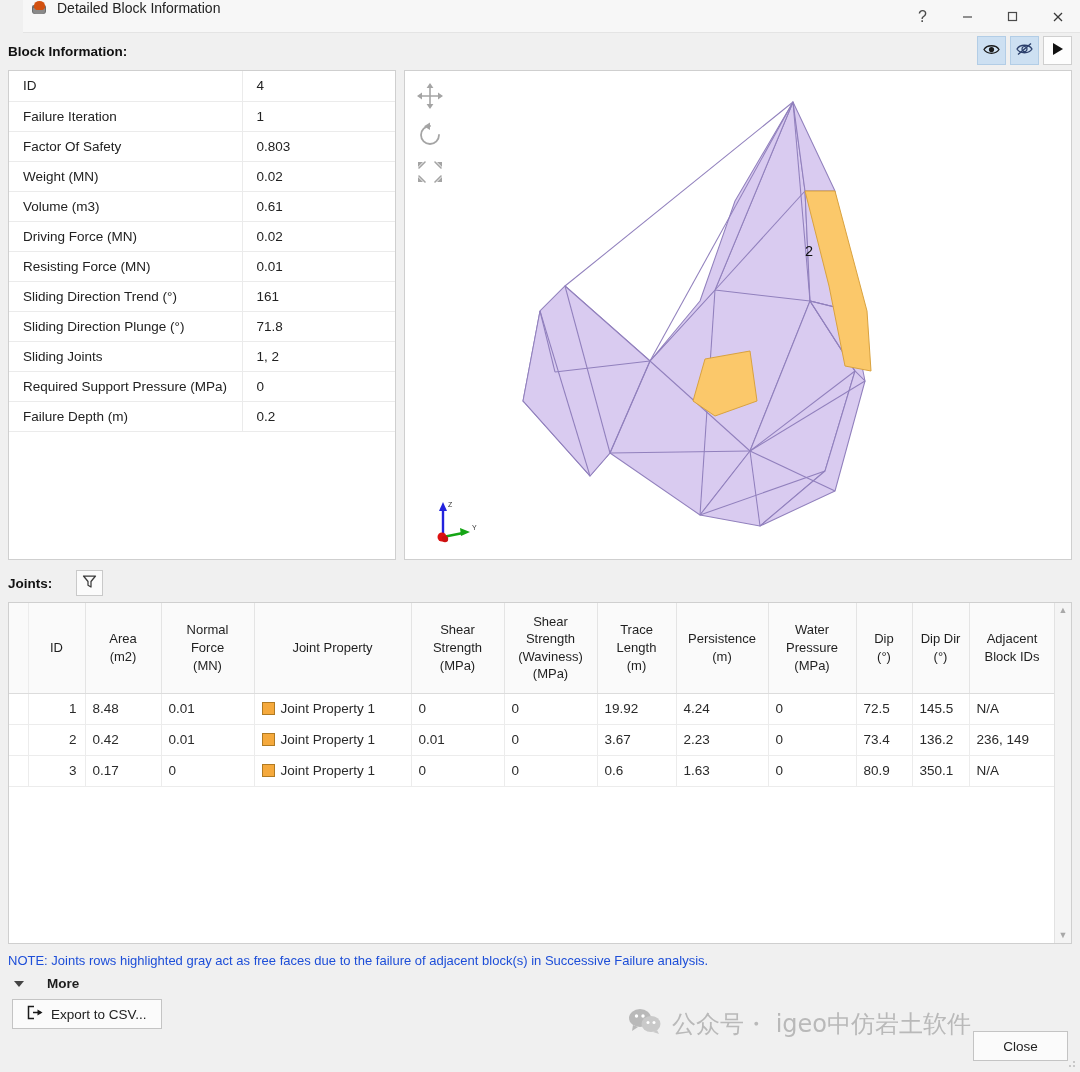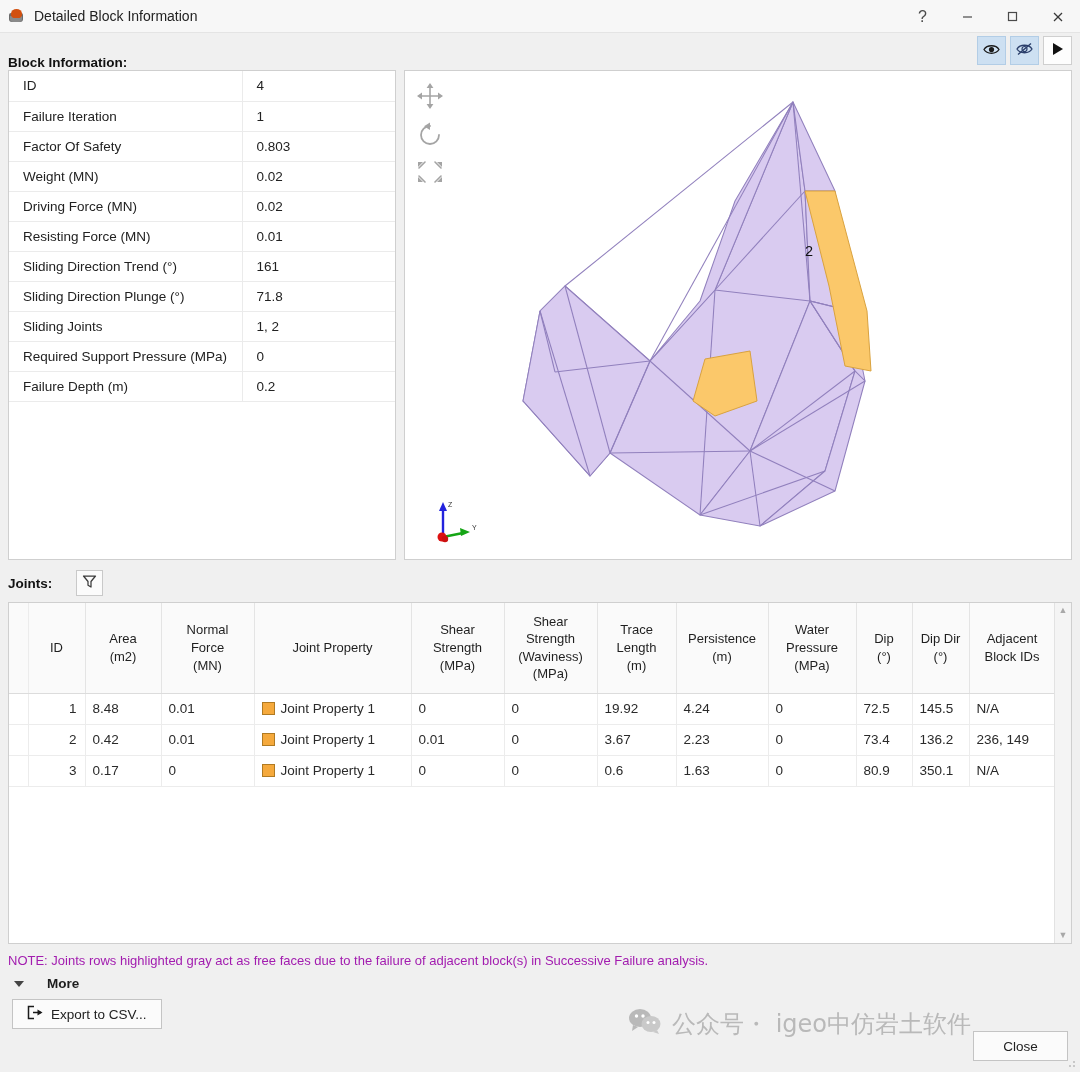--- a/index.html
+++ b/index.html
@@ -10,43 +10,44 @@
     font-size:13.5px;
     color:#1d1d1d;
     background:#f0f0f0;
     overflow:hidden;
     position:relative;
   }
 
   
   .titlebar {
     height:33px; background:#f7f7f7;
-    display:flex; align-items:center;
+    display:flex; align-items:flex-start;
     border-bottom:1px solid #e4e4e4;
     position:relative;
+    margin-left:23px;
   }
   .title-icon { width:17px; height:17px; margin-left:8px; margin-right:9px; position:relative; flex:none; }
   .title-icon .b1 { position:absolute; left:1px; top:5px; width:14px; height:9px; background:#6b6b6b; border-radius:2px 2px 3px 3px; }
   .title-icon .b2 { position:absolute; left:3px; top:1px; width:11px; height:9px; background:#d2500f; border-radius:50% 50% 40% 40%; }
   .title-icon .b3 { position:absolute; left:2px; top:8px; width:12px; height:6px; background:#8a8a8a; border-radius:0 0 3px 3px; }
   .title-text { font-size:14px; color:#222; }
   .win-btns { position:absolute; right:0; top:0; height:33px; display:flex; }
   .win-btn {
     width:45px; height:33px; display:flex; align-items:center; justify-content:center;
     font-size:15px; color:#4a4a4a; cursor:default;
   }
   .win-btn.help { font-size:16px; }
   .win-btn svg { display:block; }
 
   
   .section-label {
     font-weight:bold; font-size:13.5px; color:#111;
   }
   .blockinfo-bar {
-    height:37px; display:flex; align-items:flex-end; padding:0 8px;
+    height:37px; display:flex; align-items:center; padding:0 8px;
     position:relative;
   }
   .view-tools { position:absolute; right:8px; top:3px; display:flex; gap:4px; }
   .vtool {
     width:29px; height:29px; border:1px solid #cfcfcf; background:#fdfdfd;
     display:flex; align-items:center; justify-content:center; cursor:default;
   }
   .vtool.active { background:#cde0f2; border-color:#b2cde6; }
 
   
@@ -98,21 +99,21 @@
     border:1px solid #b07a22; vertical-align:-2px; margin-right:6px;
   }
   .vscroll {
     width:17px; background:#f4f4f4; border-left:1px solid #e2e2e2;
     display:flex; flex-direction:column; justify-content:space-between; align-items:center;
     padding:3px 0;
   }
   .vscroll .arr { font-size:9px; color:#a8a8a8; line-height:1; }
 
   
-  .note { padding:9px 8px 0 8px; font-size:13px; color:#a21caf; }
+  .note { padding:9px 8px 0 8px; font-size:13px; color:#1d4ed8; }
   .more-row { display:flex; align-items:center; gap:7px; padding:8px 8px 0 14px; }
   .more-tri { width:0; height:0; border-left:5px solid transparent; border-right:5px solid transparent; border-top:6px solid #444; }
   .more-label { font-weight:bold; font-size:13.5px;margin-left:16px; }
   .footer-btns { display:flex; align-items:center; padding:8px 12px 0 12px; }
   .btn {
     border:1px solid #c4c4c4; background:#fbfbfb; height:30px;
     display:inline-flex; align-items:center; gap:8px; padding:0 14px;
     font-size:13.5px; color:#222; cursor:default;
   }
   .btn.close-btn { position:absolute; right:12px; bottom:11px; width:95px; justify-content:center; padding:4px; }
@@ -200,20 +201,24 @@
             <td class="k">Failure Iteration</td>
             <td>1</td>
           </tr>
         <tr>
             <td class="k">Factor Of Safety</td>
             <td>0.803</td>
           </tr>
         <tr>
             <td class="k">Weight (MN)</td>
             <td>0.02</td>
+          </tr>
+        <tr>
+            <td class="k">Volume (m3)</td>
+            <td>0.61</td>
           </tr>
         <tr>
             <td class="k">Driving Force (MN)</td>
             <td>0.02</td>
           </tr>
         <tr>
             <td class="k">Resisting Force (MN)</td>
             <td>0.01</td>
           </tr>
         <tr>

